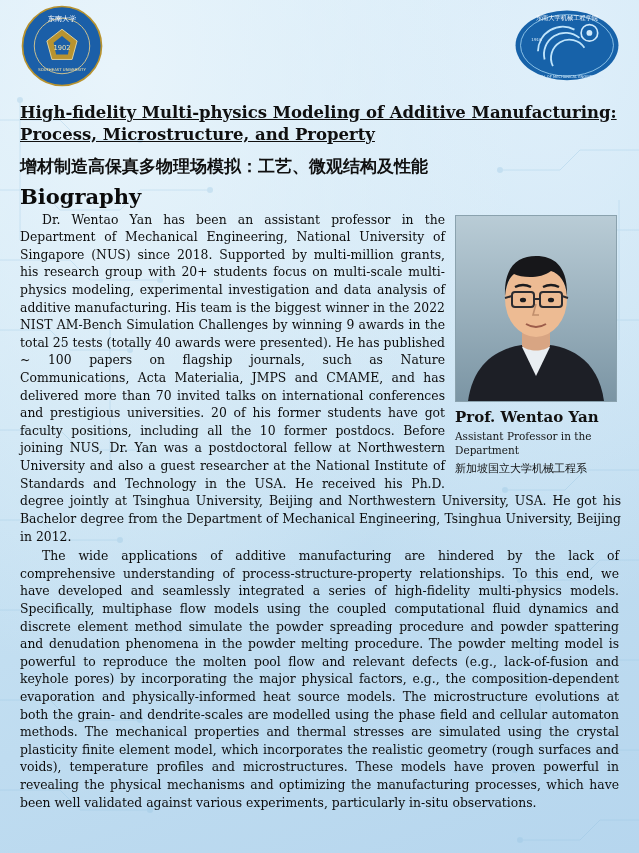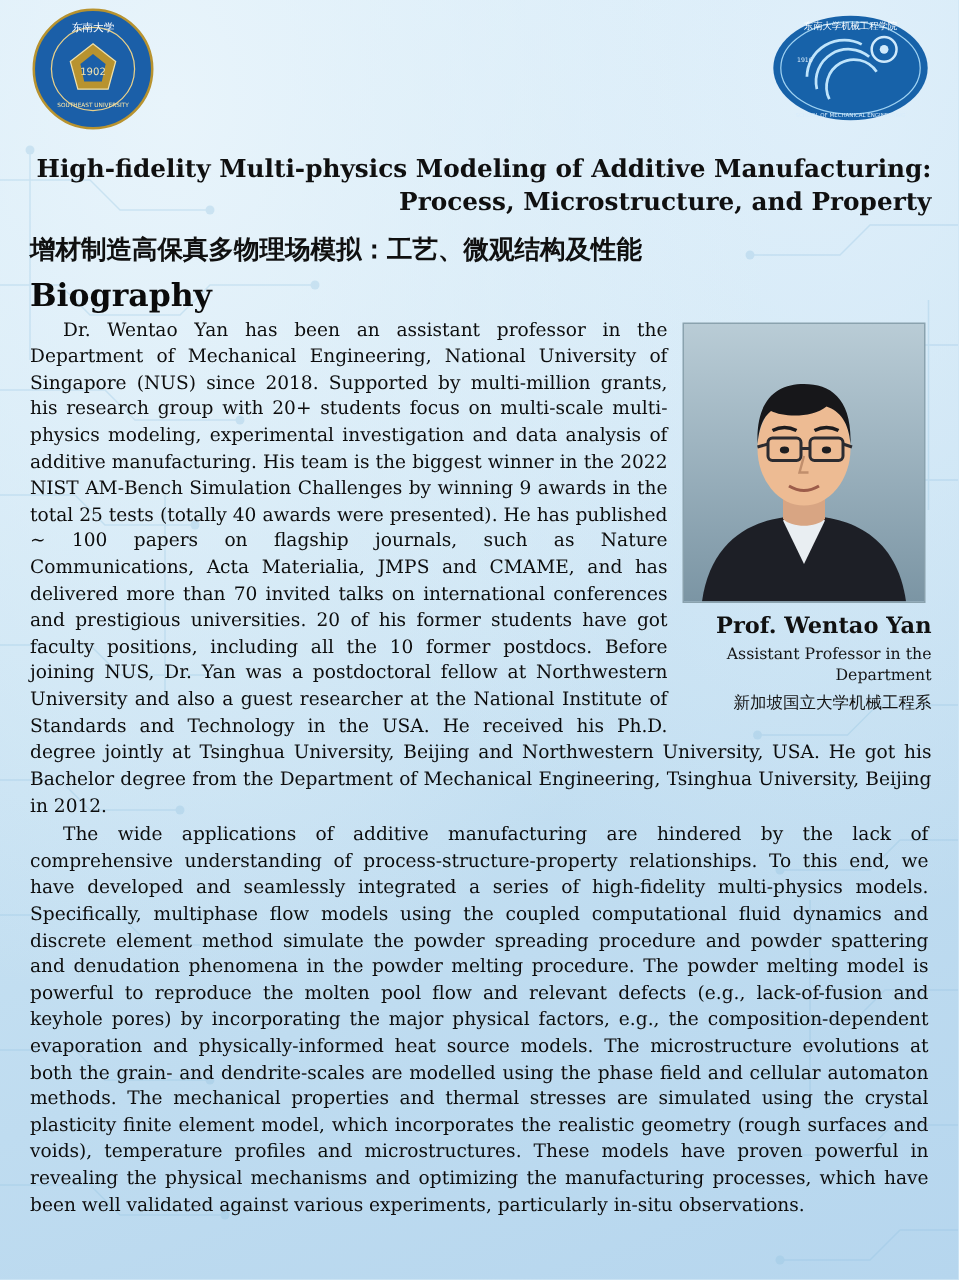--- a/index.html
+++ b/index.html
@@ -68,21 +68,22 @@
   }
 
   
   .talk-title-en {
     font-family: "DejaVu Serif", serif;
     font-weight: bold;
     font-size: 16.5px;
     line-height: 1.35;
     color: #101010;
     margin: 6px 4px 0 6px;
-    text-align: right;
+    text-align: left;
+    text-decoration: underline;
   }
   .talk-title-cn {
     font-family: "DejaVu Sans", sans-serif;
     font-weight: bold;
     font-size: 17px;
     color: #101010;
     margin: 8px 4px 2px 6px;
   }
 
   .section-heading {
@@ -95,21 +96,21 @@
 
   
   .bio-wrap {
     position: relative;
     margin: 2px 4px 0 6px;
   }
   .portrait-block {
     float: right;
     width: 166px;
     margin: 4px 0 2px 10px;
-    text-align: right;
+    text-align: left;
   }
   .portrait {
     width: 160px;
     height: 185px;
     background: linear-gradient(180deg, #9fb9c6 0%, #7d97a6 100%);
     border: 1px solid #8aa2ae;
     position: relative;
     overflow: hidden;
   }
   .portrait svg { display: block; }

